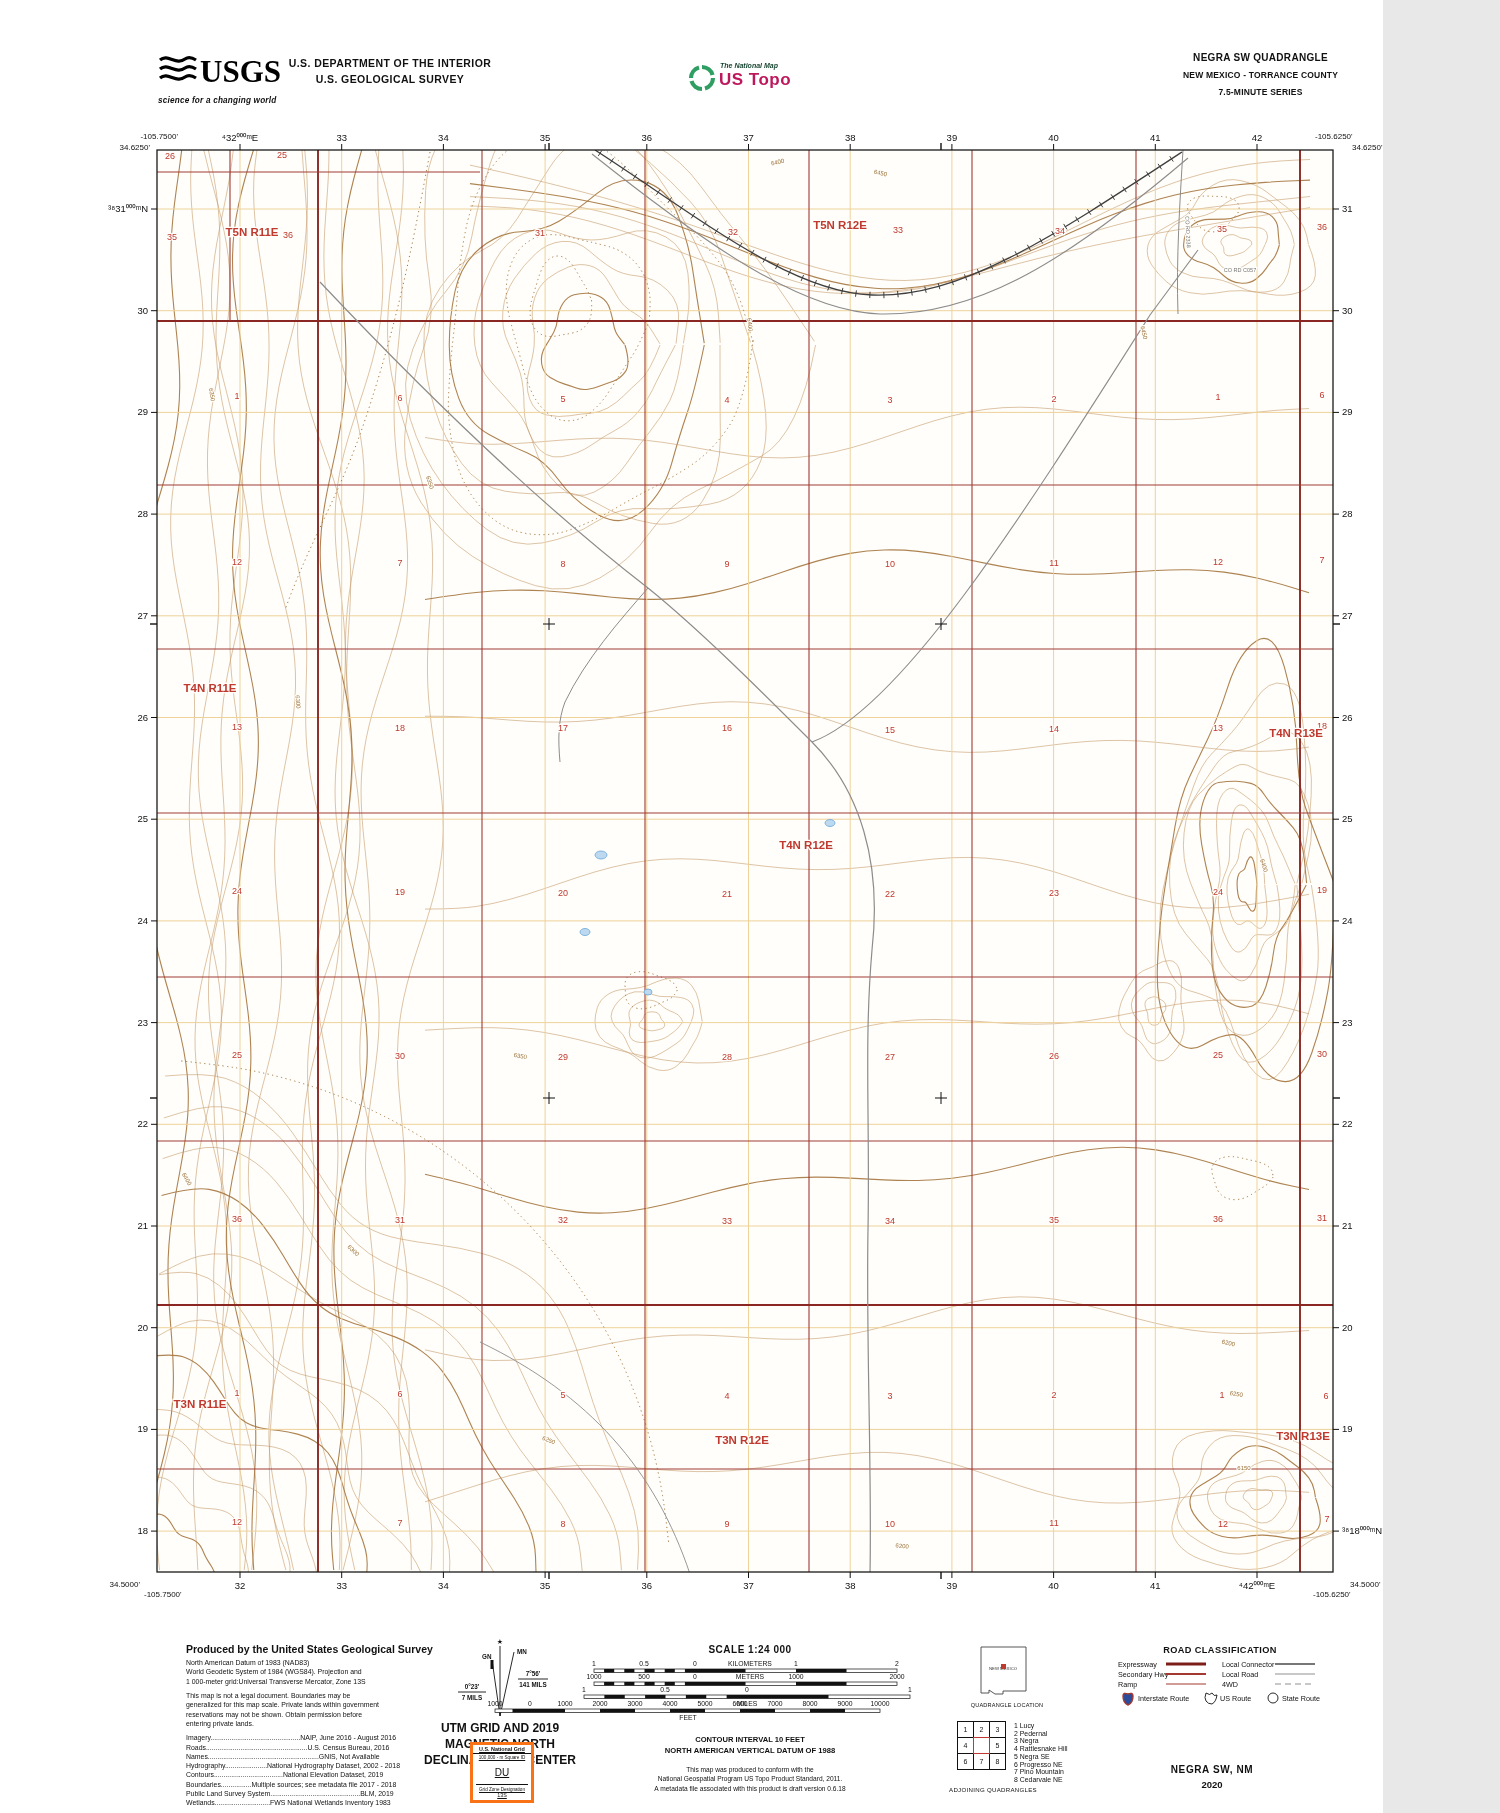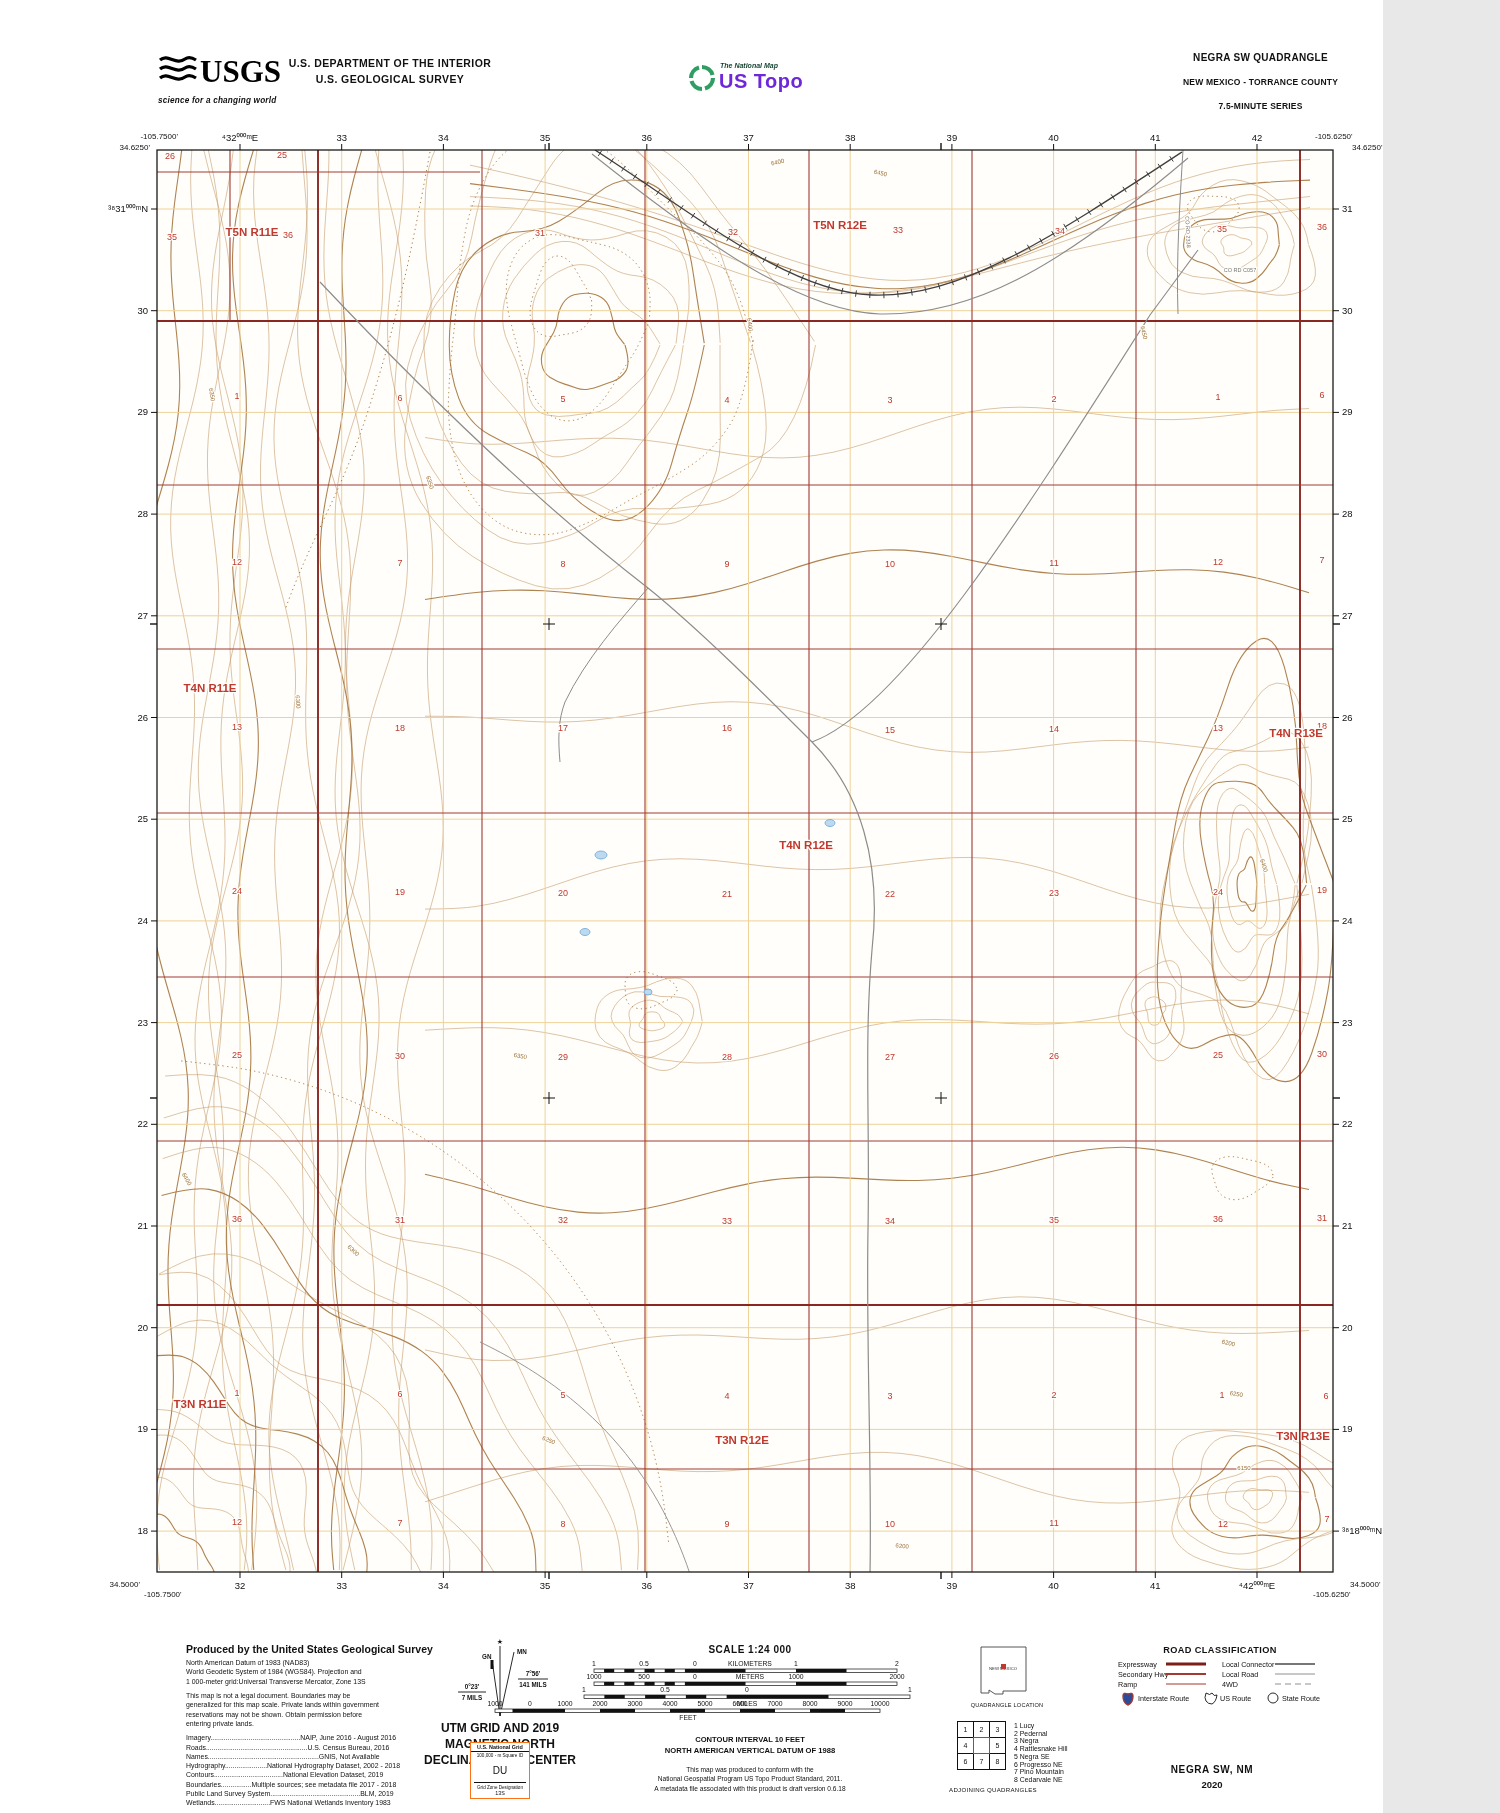--- a/index.html
+++ b/index.html
@@ -2,31 +2,31 @@
 <html><head>
 <meta charset="utf-8">
 <style>
   html,body{margin:0;padding:0;background:#e8e8e8;}
   #sheet{position:relative;width:1383px;height:1813px;background:#ffffff;overflow:hidden;
          font-family:"Liberation Sans",sans-serif;color:#111;}
   .abs{position:absolute;}
   .ctr{text-align:center;}
   .hdr-dept{font-weight:bold;font-size:10.5px;letter-spacing:.4px;line-height:1.55;}
   .quad-title{font-weight:bold;font-size:10px;letter-spacing:.3px;}
-  .quad-sub{font-size:8.5px;font-weight:bold;letter-spacing:.2px;margin-top:14px;}
+  .quad-sub{font-size:8.5px;font-weight:bold;letter-spacing:.2px;margin-top:7px;}
   .usgs-tag{font-style:italic;font-weight:bold;font-size:8.2px;letter-spacing:.2px;}
   .tnm-small{font-style:italic;font-weight:bold;font-size:7px;color:#123f2c;}
-  .tnm-big{font-size:20px;font-weight:600;color:#6d28d9;letter-spacing:.5px;line-height:1;}
+  .tnm-big{font-size:17px;font-weight:600;color:#be185d;letter-spacing:.5px;line-height:1;}
   .cr-title{font-weight:bold;font-size:10.5px;margin-bottom:3px;}
   .cr-line{font-size:6.9px;line-height:1.35;}
   .cr-gap{height:5px;}
   .note1{font-size:7.6px;font-weight:bold;line-height:1.5;}
   .note2{font-size:6.6px;line-height:1.45;}
   .decl-cap{font-size:12px;font-weight:bold;line-height:1.35;}
-  .usng-box{border:1px solid #f97316;background:#fff;font-size:4.6px;text-align:center;}
+  .usng-box{border:3px solid #f97316;background:#fff;font-size:4.6px;text-align:center;text-decoration:underline;}
   .usng-title{font-weight:bold;font-size:5.4px;border-bottom:1px solid #111;padding:1px 0;}
   .usng-du{font-size:10px;padding:7px 0 6px 0;}
   .usng-rule{border-top:1px solid #111;margin:0 3px;}
   .adj-grid{display:grid;grid-template-columns:repeat(3,16px);grid-template-rows:repeat(3,16px);}
   .adj-cell{border:1px solid #111;font-size:7px;display:flex;align-items:center;justify-content:center;margin:-1px 0 0 -1px;background:#fff;}
   .adj-center{border:1.5px solid #c0392f;z-index:2;}
   .adj-names{font-size:6.9px;line-height:1.12;}
   .adj-cap{font-size:6.1px;letter-spacing:.3px;}
   .rc-title{font-weight:bold;font-size:9.2px;letter-spacing:.4px;}
   .mapname{font-weight:bold;font-size:10px;letter-spacing:.6px;}

